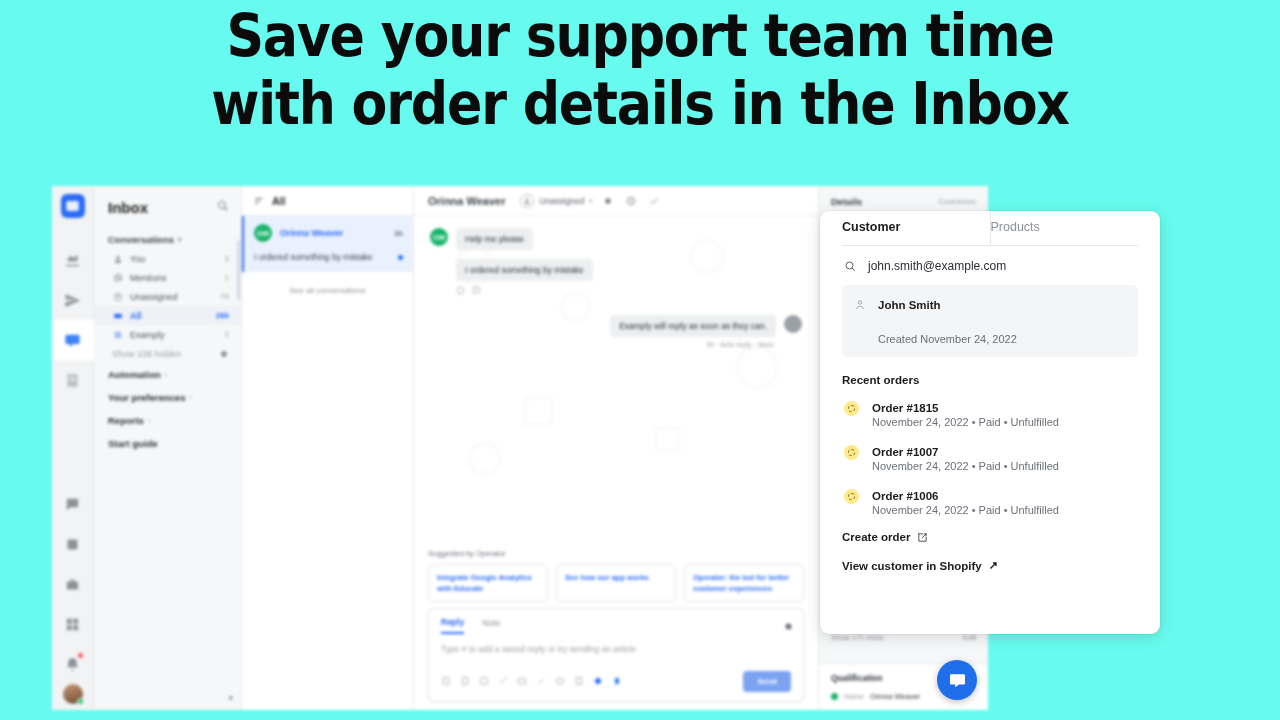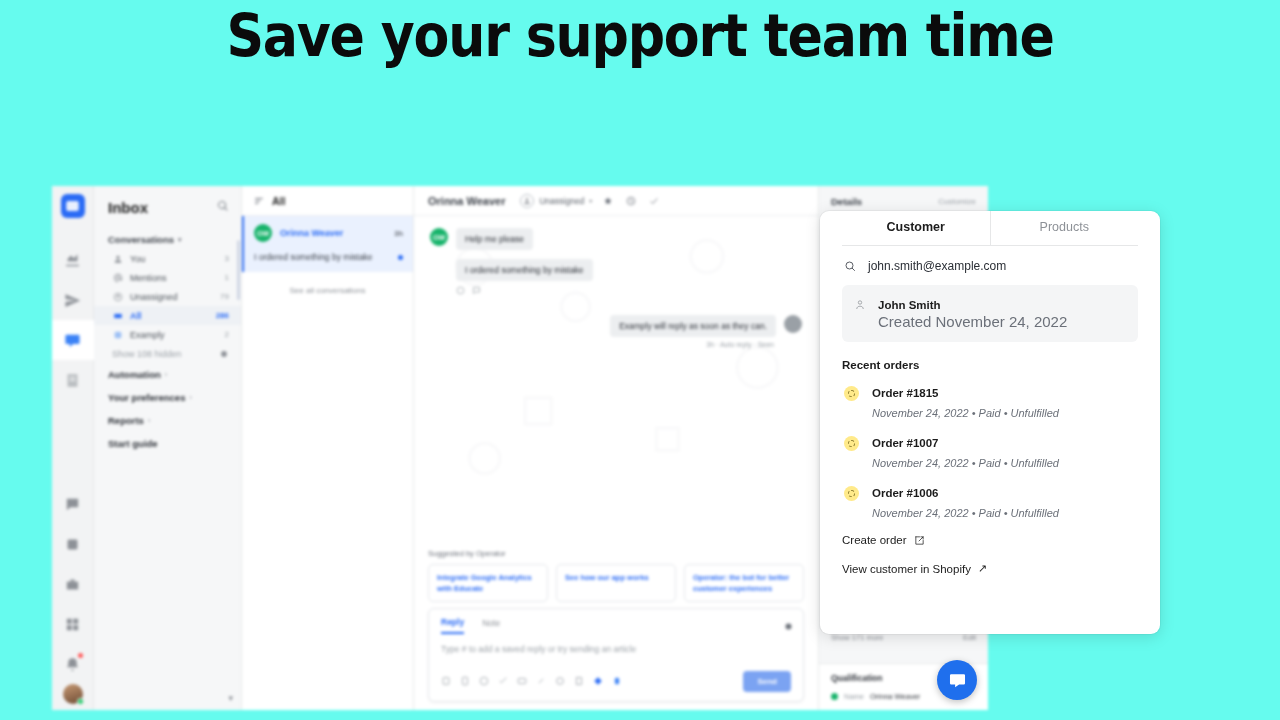--- a/index.html
+++ b/index.html
@@ -244,57 +244,57 @@
   .sp-head .grip { display: flex; flex-direction: column; gap: 2px; }
   .sp-head .grip i { width: 2px; height: 2px; background: #8d9197; border-radius: 50%; display: block; }
   .sp-head .title {
     font-size: 11.5px; font-weight: 700; color: #1c1c1c; letter-spacing: .4px;
   }
   .sp-head .chev { margin-left: auto; color: #1c1c1c; display: flex; }
   .sp-head .chev svg { width: 13px; height: 13px; fill: currentColor; }
 
   .sp-tabs { display: flex; margin: 0 22px; border-bottom: 1px solid #e6e7e8; }
   .sp-tab {
-    flex: 1 1 0; text-align: center; font-size: 12.5px; padding: 9px 0 11px 0;
+    flex: 1 1 0; text-align: left; font-size: 12.5px; padding: 9px 0 11px 0;
     color: #8d9197;
   }
   .sp-tab.on { color: #1c1c1c; font-weight: 700; }
   .sp-tab:first-child { border-right: 1px solid #e6e7e8; }
 
   .sp-search { display: flex; align-items: center; gap: 12px; padding: 13px 22px 12px 24px; }
   .sp-search svg { width: 12px; height: 12px; fill: none; stroke: #3c4149; stroke-width: 1.7; }
   .sp-search .val { font-size: 12px; color: #2b2f36; }
 
   .sp-cust {
     margin: 0 22px; background: #f4f5f6; border-radius: 6px;
     display: flex; gap: 12px; padding: 10px 12px 12px 12px;
   }
   .sp-cust .pi { padding-top: 2px; }
   .sp-cust .pi svg { width: 12px; height: 12px; fill: none; stroke: #8d9197; stroke-width: 1.5; }
   .sp-cust .nm { font-size: 11.5px; color: #1c1c1c; font-weight: bold; }
-  .sp-cust .sub { font-size: 15px; color: #6b7079; margin-top: 0; }
+  .sp-cust .sub { font-size: 11px; color: #6b7079; margin-top: 20px; }
 
   .sp-rohdr { font-size: 11.5px; font-weight: 700; color: #1c1c1c; padding: 17px 6px 5px 22px; }
 
   .sp-order { display: flex; gap: 13px; padding: 7px 22px 7px 24px; }
   .sp-order .badge {
     width: 15px; height: 15px; border-radius: 50%;
     background: #ffea8a; margin-top: 3px; flex: 0 0 15px;
     display: flex; align-items: center; justify-content: center;
   }
   .sp-order .badge i {
     width: 7px; height: 7px; border-radius: 50%;
     border: 1.2px dashed #8a7a2e; display: block;
   }
   .sp-order .no { font-size: 11.5px; font-weight: 700; color: #1c1c1c; }
-  .sp-order .mt { font-size: 11px; color: #6b7079; margin-top: 6px; font-style: italic; }
+  .sp-order .mt { font-size: 11px; color: #6b7079; margin-top: 0; }
 
   .sp-link {
     display: flex; align-items: center; gap: 7px;
-    padding: 8px 22px; font-size: 11.5px; font-weight: 400; color: #1c1c1c;
+    padding: 8px 22px; font-size: 11.5px; font-weight: 700; color: #1c1c1c;
   }
   .sp-link:first-of-type { margin-top: 10px; }
   .sp-link svg { width: 11px; height: 11px; fill: none; stroke: #1c1c1c; stroke-width: 1.6; }
   .sp-link .arrow { font-size: 11px; }
 
   
   #launcher {
     position: absolute; left: 937px; top: 660px;
     width: 40px; height: 40px; border-radius: 50%;
     background: #1f6fed; box-shadow: 0 2px 7px rgba(0,0,0,.25);
@@ -303,20 +303,21 @@
   }
   #launcher svg { width: 19px; height: 19px; fill: #ffffff; }
 </style>
 </head>
 <body>
 
 <div id="stage">
 
   <div class="headline">
     <span>Save your support team time</span>
+    <span class="l2">with order details in the Inbox</span>
   </div>
 
   <div id="app">
 
     <div class="rail">
       <div class="logo">
         <svg viewBox="0 0 24 24">
             <rect x="2" y="3" width="20" height="16" rx="3"></rect>
           </svg>
       </div>

